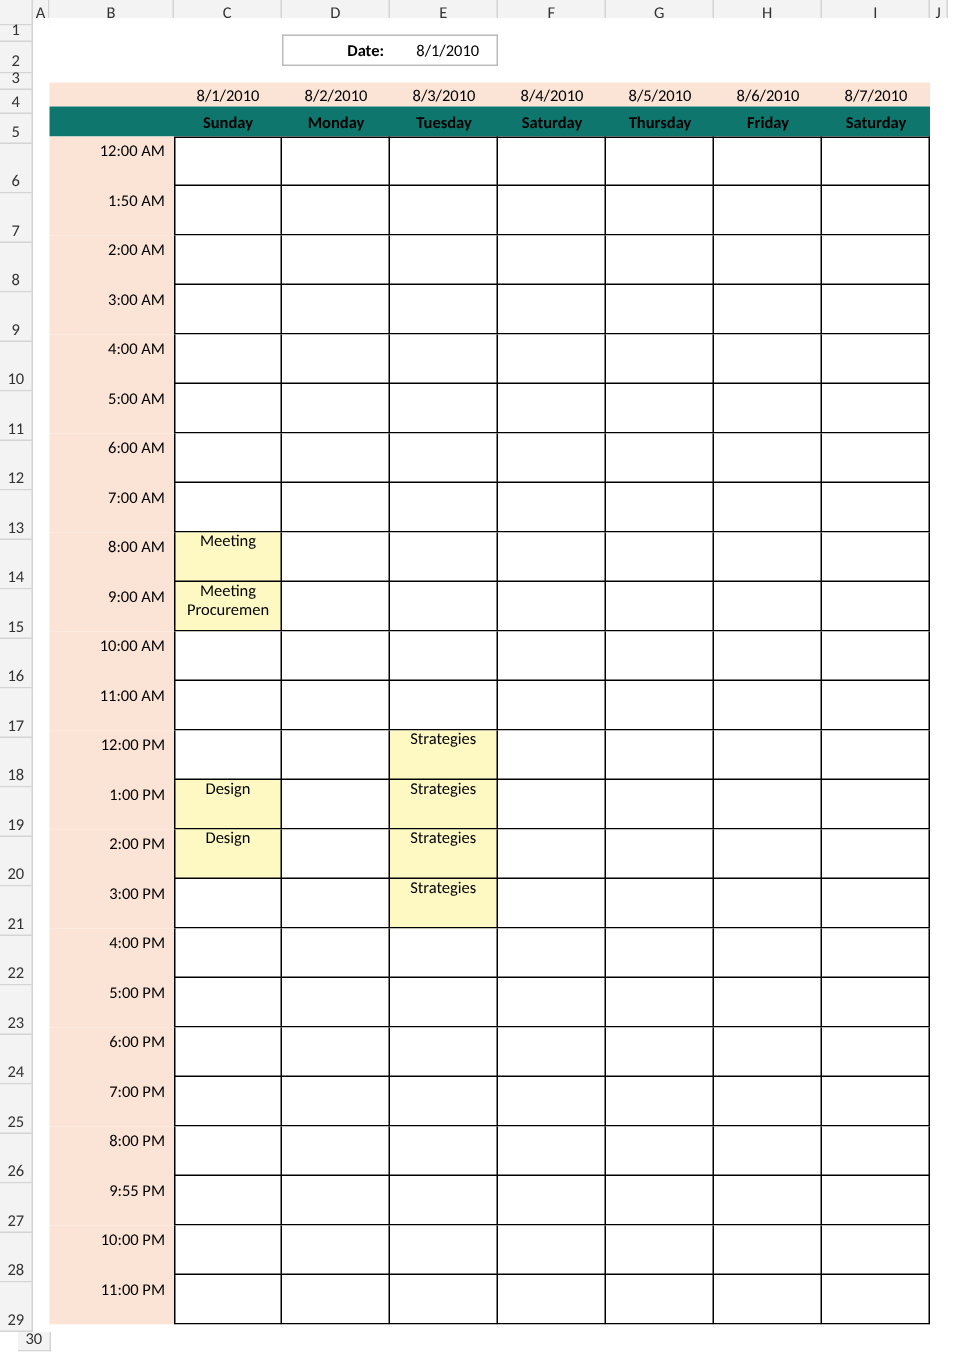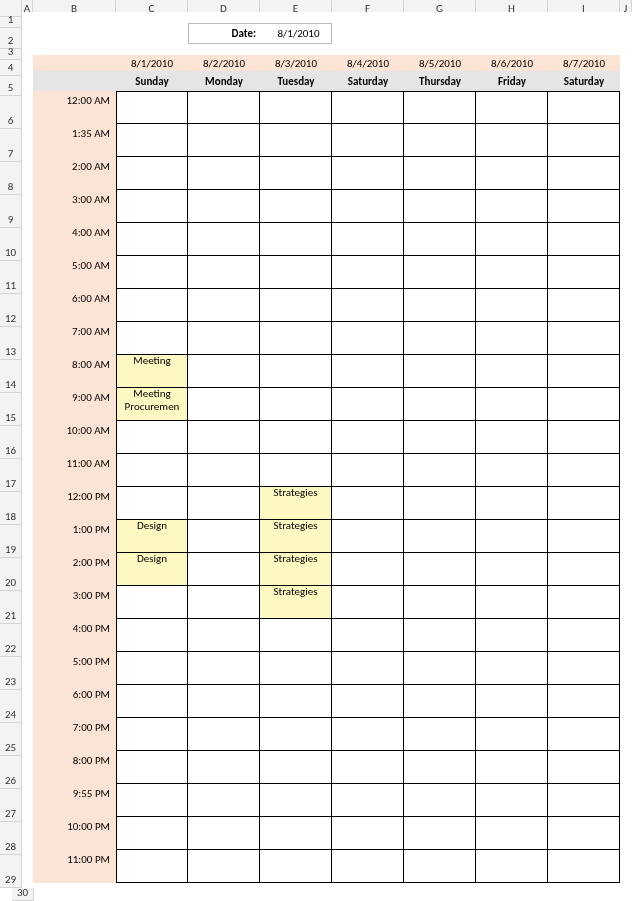--- a/index.html
+++ b/index.html
@@ -90,21 +90,21 @@
     background: #fbe4d5;
     justify-content: flex-end;
     padding-right: 6px;
     align-items: flex-start;
     padding-top: 3px;
   }
   .hdrtop {
     background: #fbe4d5;
   }
   .hdrbot {
-    background: #e5e5e5;
+    background: #0f766e;
     font-weight: bold;
   }
   .hdrtop, .hdrbot { align-items: center; }
   
   .sched {
     background: #fff;
     border: 1px solid #000;
     border-top: 0;
     border-left: 0;
     align-items: flex-start;
@@ -257,21 +257,21 @@
         <div class="cell cD sched top"></div>
         <div class="cell cE sched top"></div>
         <div class="cell cF sched top"></div>
         <div class="cell cG sched top"></div>
         <div class="cell cH sched top"></div>
         <div class="cell cI sched top"></div>
         <div class="cell cJ"></div>
       </div>
       <div class="row rdata">
         <div class="cell cA"></div>
-        <div class="cell cB timecol">1:35 AM</div>
+        <div class="cell cB timecol">1:50 AM</div>
         <div class="cell cC sched left"></div>
         <div class="cell cD sched"></div>
         <div class="cell cE sched"></div>
         <div class="cell cF sched"></div>
         <div class="cell cG sched"></div>
         <div class="cell cH sched"></div>
         <div class="cell cI sched"></div>
         <div class="cell cJ"></div>
       </div>
       <div class="row rdata">

